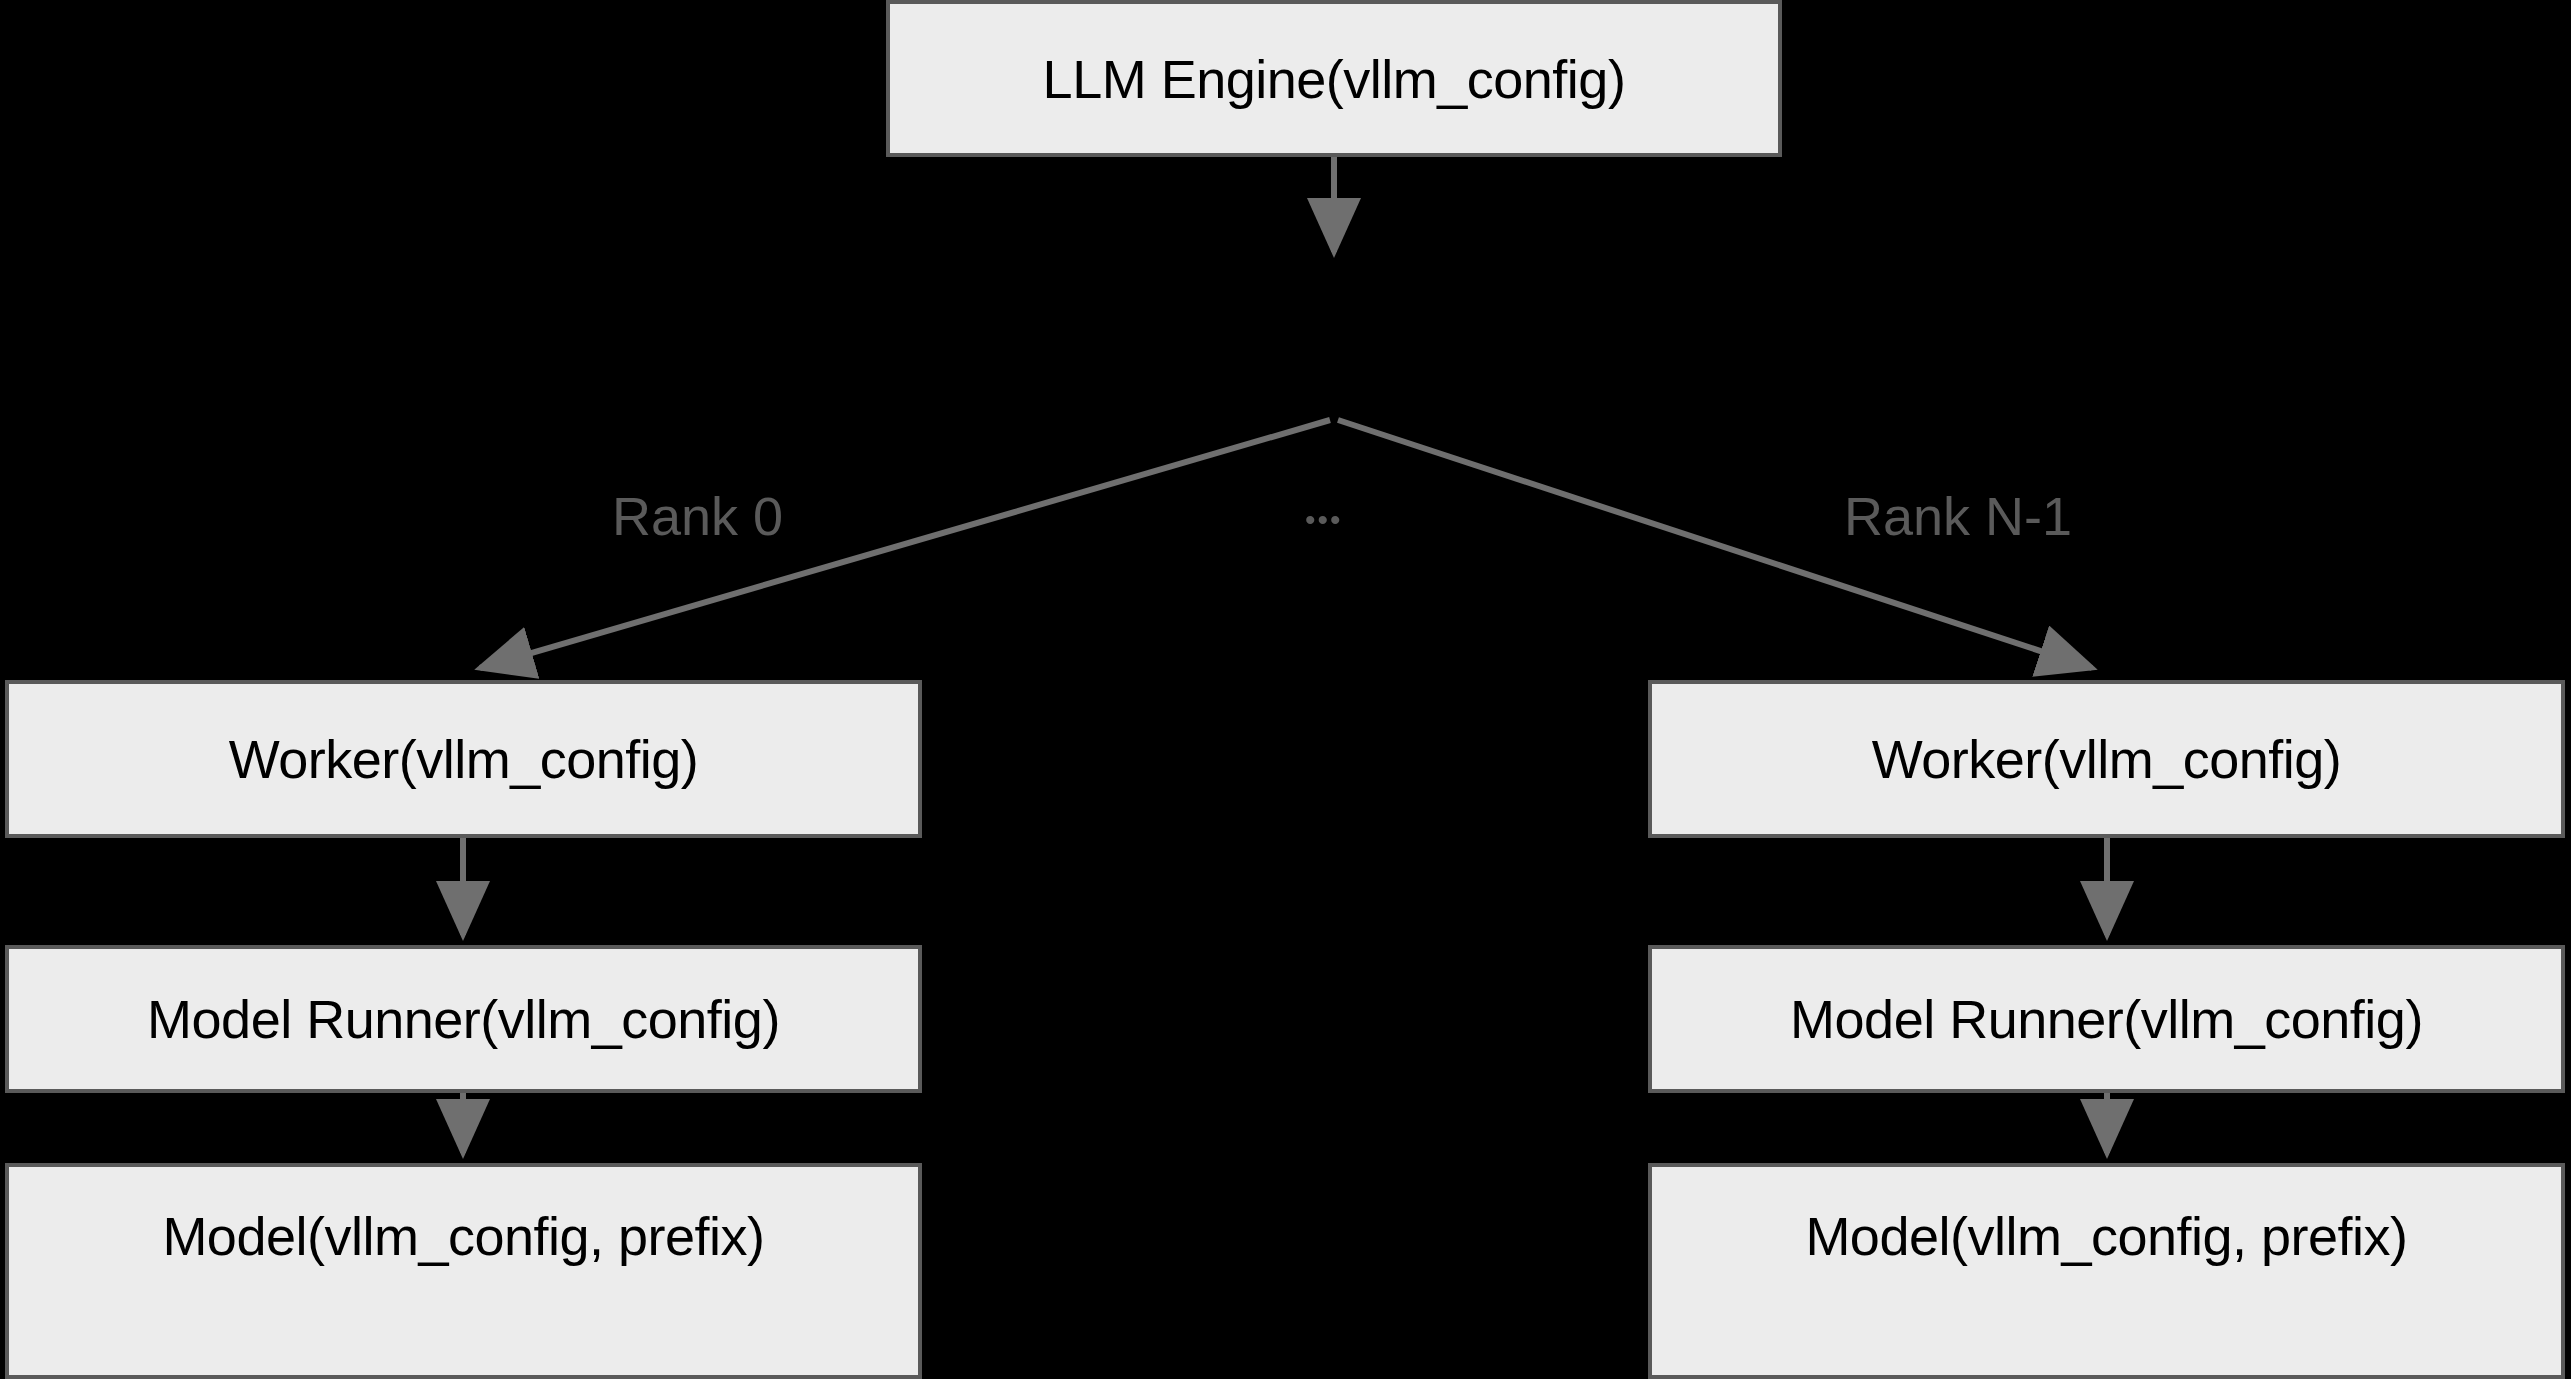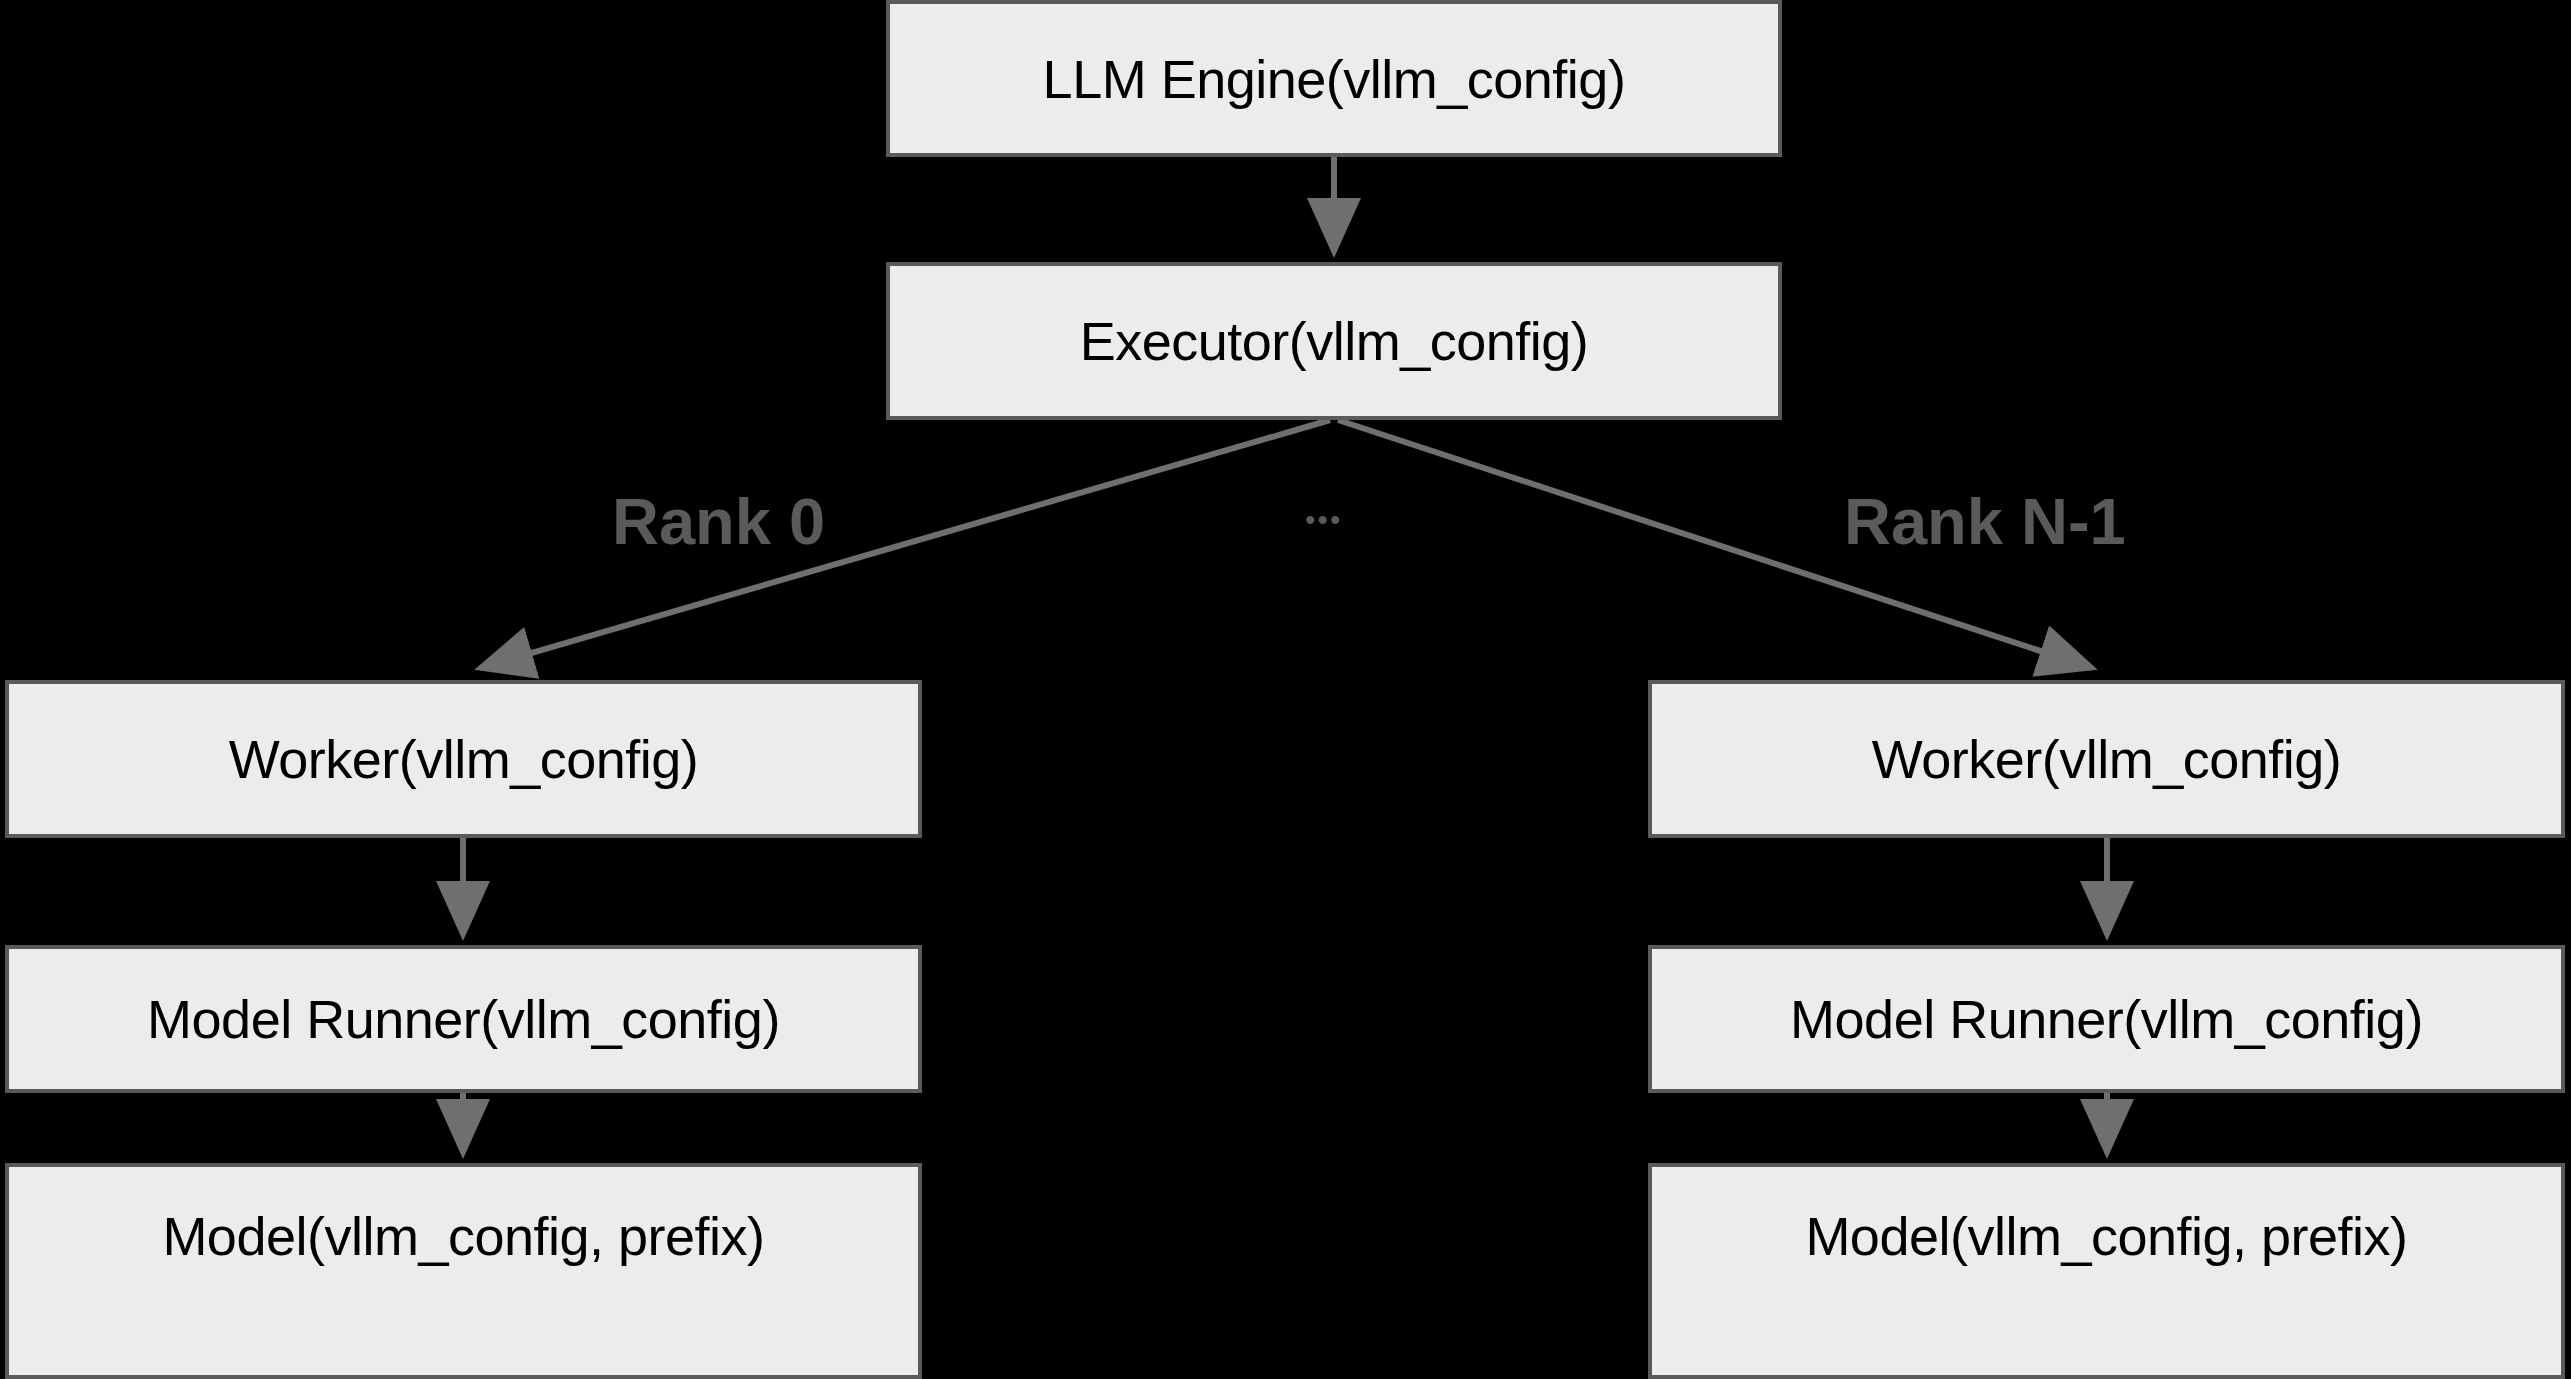--- a/index.html
+++ b/index.html
@@ -34,22 +34,22 @@
     color: #000000;
     font-size: 54px;
     font-weight: 400;
     letter-spacing: -0.5px;
     white-space: nowrap;
     line-height: 1;
   }
   .edge-label {
     position: absolute;
     color: #5a5a5a;
-    font-size: 65px;
-    font-weight: 700;
+    font-size: 54px;
+    font-weight: 400;
     white-space: nowrap;
     line-height: 1;
   }
   .ellipsis-label {
     position: absolute;
     color: #5a5a5a;
     font-size: 54px;
     line-height: 1;
     letter-spacing: 2px;
     white-space: nowrap;
@@ -93,23 +93,20 @@
 
     <g>
       <line x1="2107" y1="1093" x2="2107" y2="1153" stroke="#6f6f6f" stroke-width="6" marker-end="url(#arrow)"></line>
     </g>
   </svg>
 
   <div class="node" style="left:886px; top:0px; width:896px; height:157px;">
     <span>LLM Engine(vllm_config)</span>
   </div>
 
-  <div class="node" style="left:886px; top:262px; width:896px; height:158px;">
-    <span>Executor(vllm_config)</span>
-  </div>
 
   <div class="node" style="left:5px; top:680px; width:917px; height:158px;">
     <span>Worker(vllm_config)</span>
   </div>
 
   <div class="node" style="left:5px; top:945px; width:917px; height:148px;">
     <span>Model Runner(vllm_config)</span>
   </div>
 
   <div class="node" style="left:5px; top:1163px; width:917px; height:216px; align-items:flex-start; padding-top:42px;">

